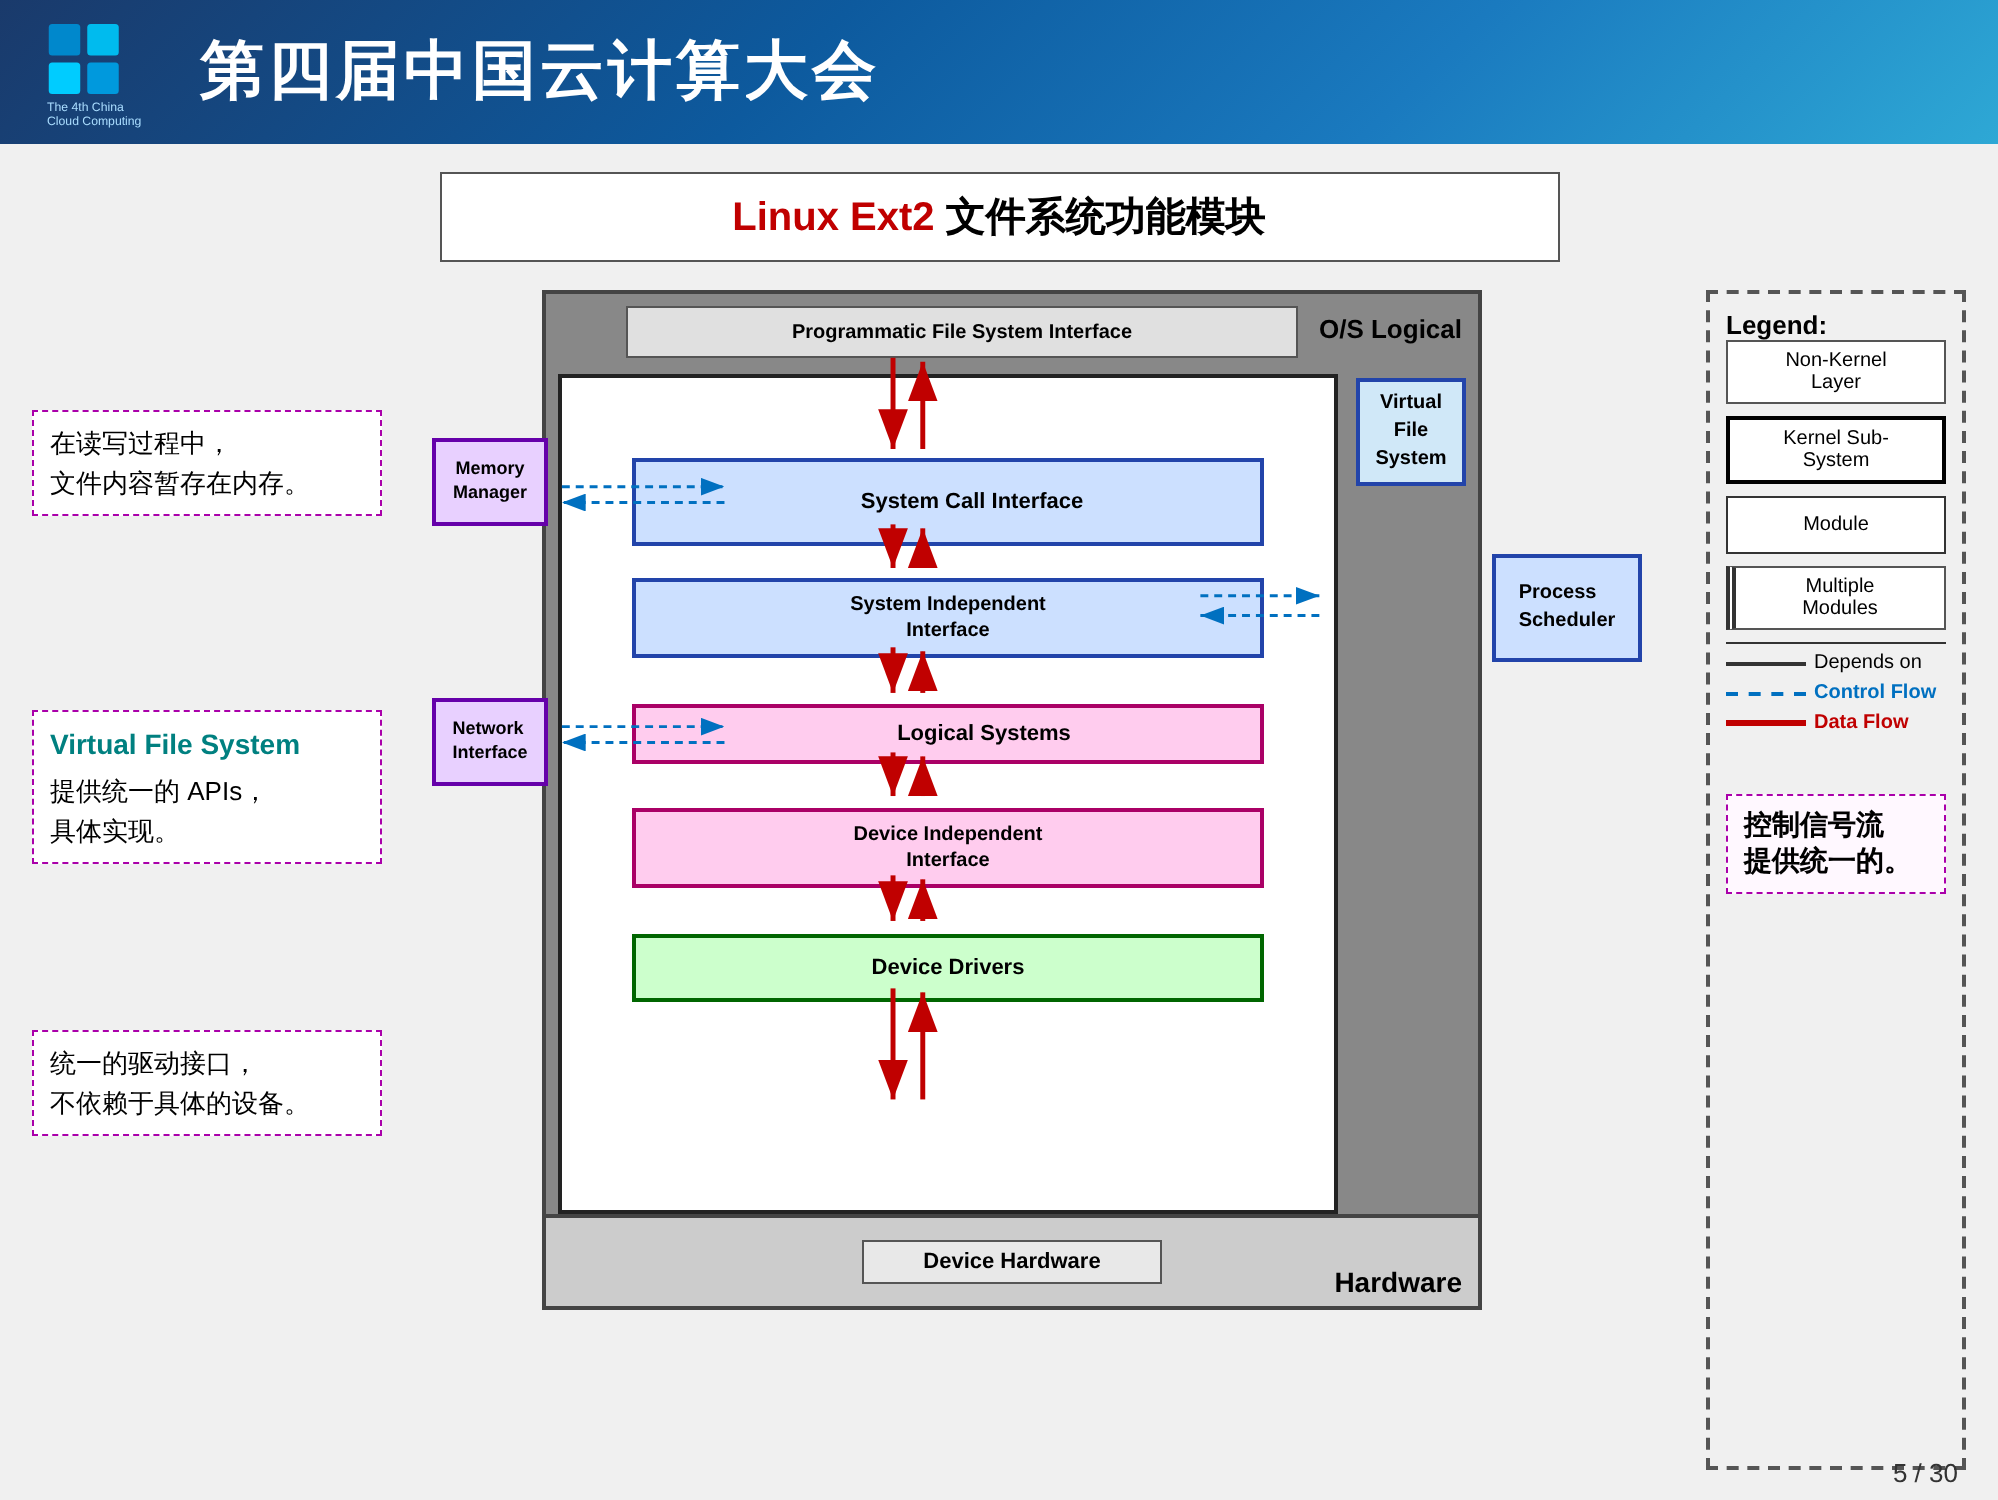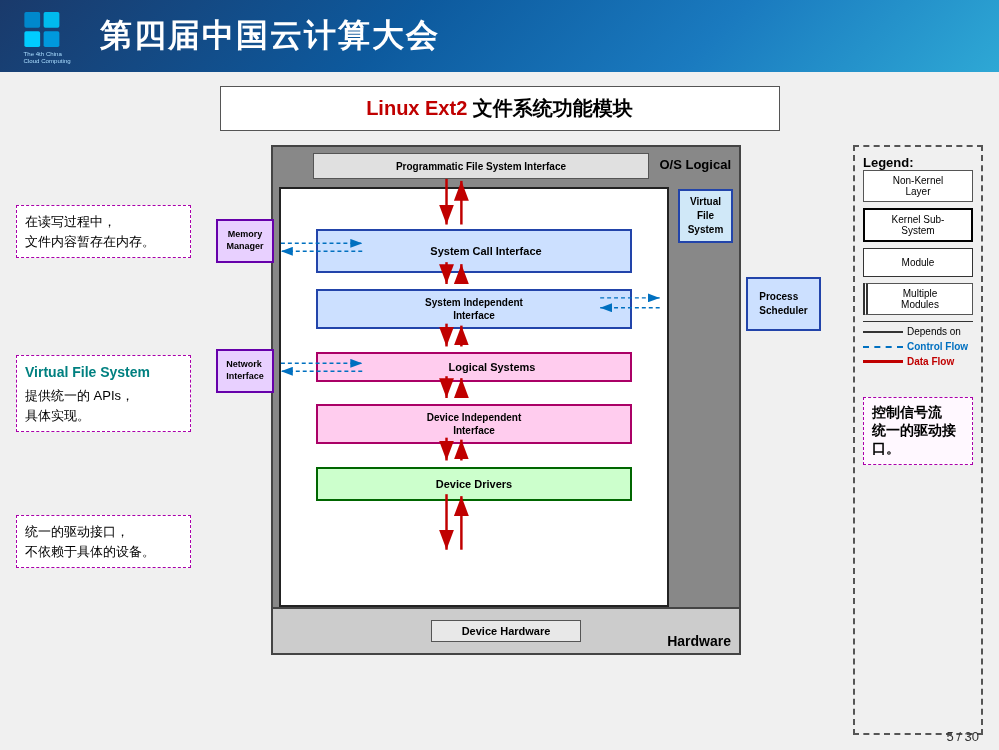--- a/index.html
+++ b/index.html
@@ -374,21 +374,21 @@
         <div class="legend-line-dashed"></div>
         <span class="legend-control">Control Flow</span>
       </div>
       <div class="legend-line">
         <div class="legend-line-red"></div>
         <span class="legend-data">Data Flow</span>
       </div>
 
       <div style="margin-top:30px; border:1.5px dashed #aa00aa; background:#fff8ff; padding:6px 8px;">
         <div style="font-size:14px; font-weight:bold; color:#000;">控制信号流</div>
-        <div style="font-size:14px; font-weight:bold; color:#000;">统一的驱动接口。</div>
+        <div style="font-size:14px; font-weight:bold; color:#000;">提供统一的。</div>
       </div>
     </div>
 
   </div>
 
   <div class="page-num">5 / 30</div>
 
 </div>
 
 </body></html>

